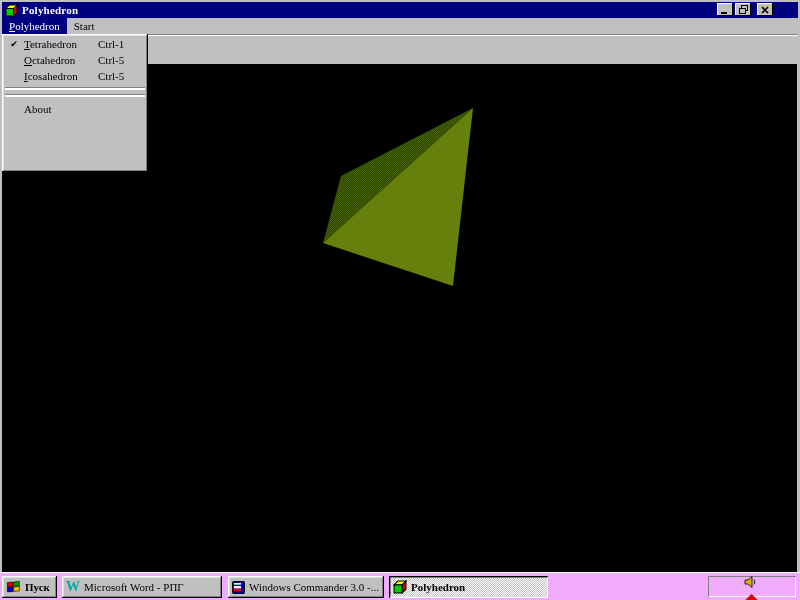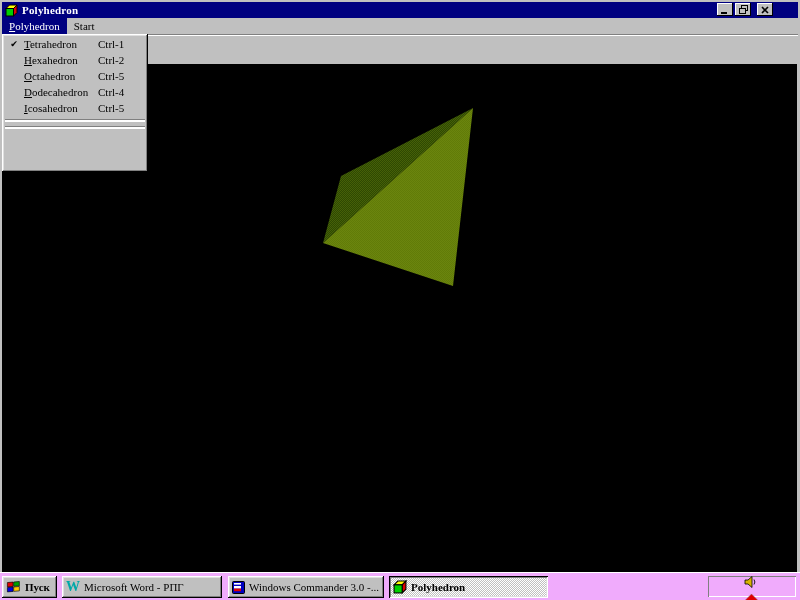--- a/index.html
+++ b/index.html
@@ -126,40 +126,35 @@
   </div>
 
   <div class="menu-popup raised">
     <div class="menu-item">
       <span class="mi-check">✔</span>
       <span class="mi-label"><span class="u">T</span><span>etrahedron</span></span>
       <span class="mi-shortcut">Ctrl-1</span>
     </div>
     <div class="menu-item">
       <span class="mi-check"></span>
-      <span class="mi-label"><span class="u">H</span><span>exahedron</span></span>
-      <span class="mi-shortcut">Ctrl-2</span>
-    </div>
-    <div class="menu-item">
-      <span class="mi-check"></span>
       <span class="mi-label"><span class="u">O</span><span>ctahedron</span></span>
       <span class="mi-shortcut">Ctrl-5</span>
-    </div>
-    <div class="menu-item">
-      <span class="mi-check"></span>
-      <span class="mi-label"><span class="u">D</span><span>odecahedron</span></span>
-      <span class="mi-shortcut">Ctrl-4</span>
     </div>
     <div class="menu-item">
       <span class="mi-check"></span>
       <span class="mi-label"><span class="u">I</span><span>cosahedron</span></span>
       <span class="mi-shortcut">Ctrl-5</span>
     </div>
     <div class="menu-sep"></div>
     <div class="menu-sep"></div>
+    <div class="menu-item">
+      <span class="mi-check"></span>
+      <span class="mi-label">About</span>
+      <span class="mi-shortcut"></span>
+    </div>
   </div>
 
   <div class="taskbar">
 
     <div class="tk-btn raised" style="left:2px;width:55px;">
       <span class="icon">
         <svg width="15" height="14" viewBox="0 0 16 16">
           <g transform="skewY(-5)">
             <rect x="1" y="3" width="6.5" height="5" fill="#e00000" stroke="#000" stroke-width="0.7"></rect>
             <rect x="8.2" y="3" width="6.5" height="5" fill="#00a000" stroke="#000" stroke-width="0.7"></rect>

